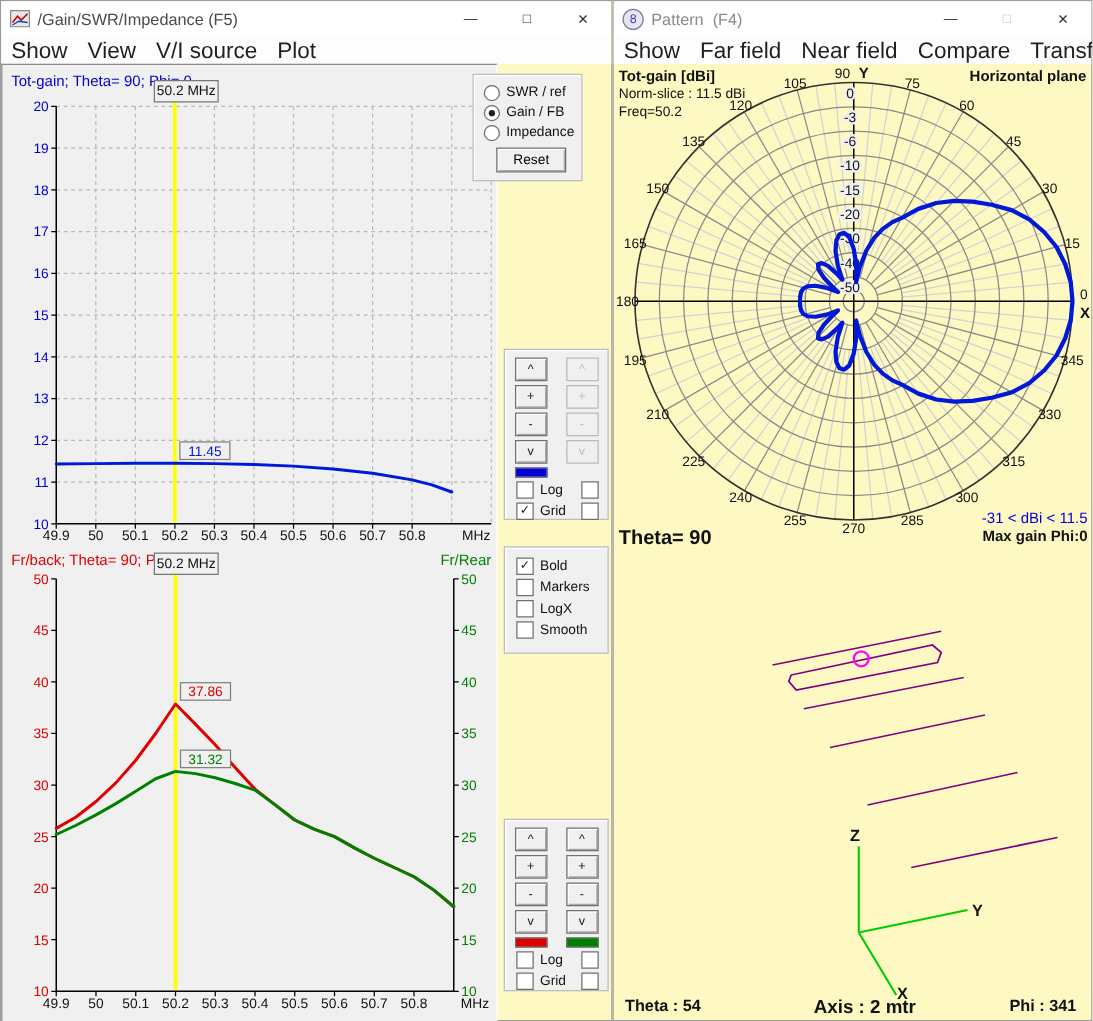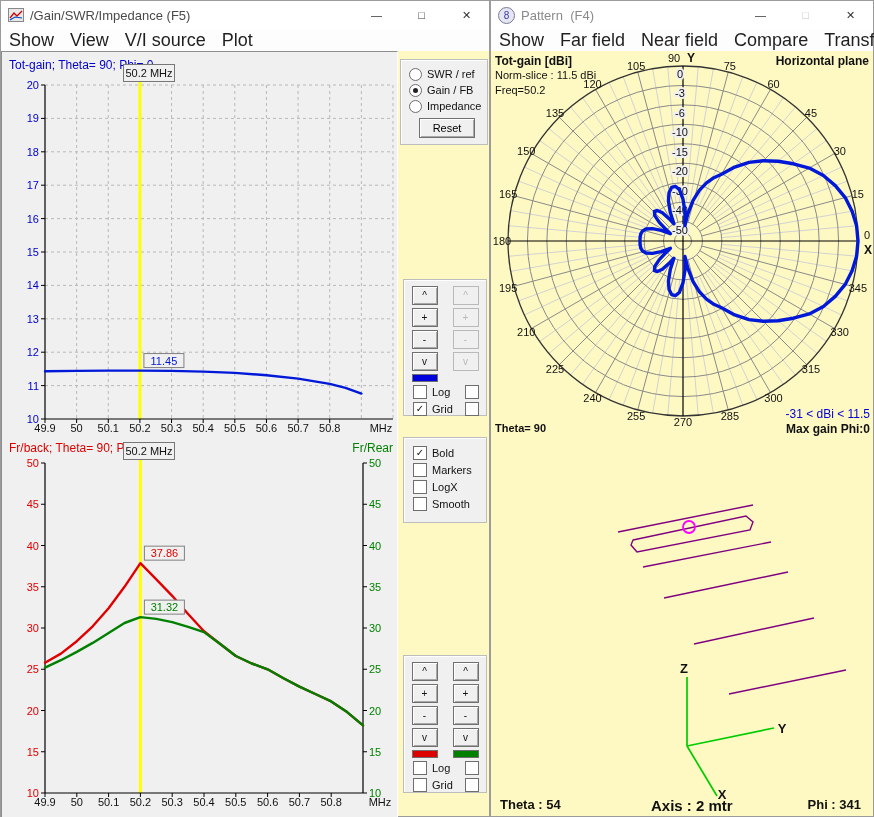--- a/index.html
+++ b/index.html
@@ -20,21 +20,21 @@
   #svg-gain{left:0;top:50px;}
   #svg-fb{left:0;top:435px;}
   .chart-title{position:absolute;font-size:12px;z-index:2;white-space:pre;}
   #gain-title{left:8px;top:57px;color:#0000cc;}
   #fb-title{left:8px;top:440px;color:#dd0000;}
   #fr-rear-title{left:340px;top:440px;width:52px;text-align:right;color:#008000;}
   .ttbox{position:absolute;width:50px;height:16px;background:#f0f0f0;border:1px solid #777;font-size:11px;color:#111;display:flex;align-items:center;justify-content:center;z-index:5;white-space:pre;}
   #tt-gain{left:122px;top:63px;}
   #tt-fb{left:122px;top:441px;}
   .groupbox{position:absolute;border:1px solid #bdbdbd;box-shadow:inset 1px 1px 0 #ffffff;box-sizing:border-box;background:#f0f0f0;}
-  #mode-panel{left:399px;top:58px;width:88px;height:86px;padding:6px 0 0 8px;}
+  #mode-panel{left:377px;top:58px;width:88px;height:86px;padding:6px 0 0 8px;}
   .radio-row{display:flex;align-items:center;gap:5px;height:16px;}
   .radio{width:11px;height:11px;border-radius:50%;background:#fff;border:1px solid #6e6e6e;position:relative;flex:none;}
   .radio.checked::after{content:"";position:absolute;left:3px;top:3px;width:5px;height:5px;border-radius:50%;background:#222;}
   .rlabel{font-size:11px;color:#111;white-space:pre;}
   .reset-btn{margin:4px 0 0 10px;width:56px;height:20px;font-size:11px;font-family:"Liberation Sans",sans-serif;background:#f0f0f0;border:1px solid #707070;box-shadow:inset 1px 1px 0 #fff,inset -1px -1px 0 #a8a8a8;}
   .scalebox{display:flex;flex-wrap:wrap;padding-top:6px;}
   #scale-top{left:402px;top:278px;width:84px;height:137px;}
   #scale-bottom{left:402px;top:654px;width:84px;height:138px;}
   .btncol{width:50%;display:flex;flex-direction:column;align-items:center;gap:3px;box-sizing:border-box;}
   .btn{width:26px;height:19px;font-size:10px;line-height:10px;font-family:"Liberation Sans",sans-serif;background:#f0f0f0;border:1px solid #707070;box-shadow:inset 1px 1px 0 #fff,inset -1px -1px 0 #a8a8a8;color:#111;padding:0;}
@@ -49,21 +49,21 @@
   
   #svg-polar{left:0;top:50px;}
   #svg-model{left:0;top:460px;}
   .ph{position:absolute;font-size:11px;color:#111;z-index:3;white-space:pre;}
   #polar-title{left:4px;top:53px;font-size:12px;font-weight:bold;}
   #polar-norm{left:4px;top:68px;}
   #polar-freq{left:4px;top:83px;}
   #polar-plane{right:4px;top:53px;font-size:12px;font-weight:bold;}
   #polar-file{left:4px;top:406px;color:#0000d8;font-size:12px;}
   #polar-range{right:3px;top:406px;color:#0000d8;font-size:12px;}
-  #polar-theta{left:4px;top:421px;font-weight:bold;font-size:11px;}
+  #polar-theta{left:4px;top:421px;font-weight:bold;font-size:16px;}
   #polar-maxgain{right:3px;top:421px;font-weight:bold;font-size:12px;}
   #model-title{left:0;top:444px;width:100%;text-align:center;font-weight:bold;font-size:13px;}
   #status-theta{left:9px;top:796px;font-weight:bold;font-size:13px;text-align:center;}
   #status-axis{left:160px;top:796px;font-weight:bold;font-size:15px;}
   #status-phi{right:12px;top:796px;font-weight:bold;font-size:13px;}
   text{font-family:"Liberation Sans",sans-serif;}
 </style>
 </head>
 <body>
 

